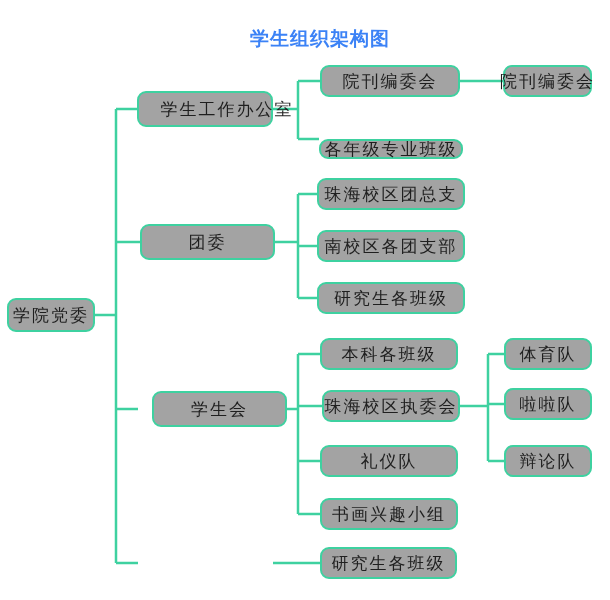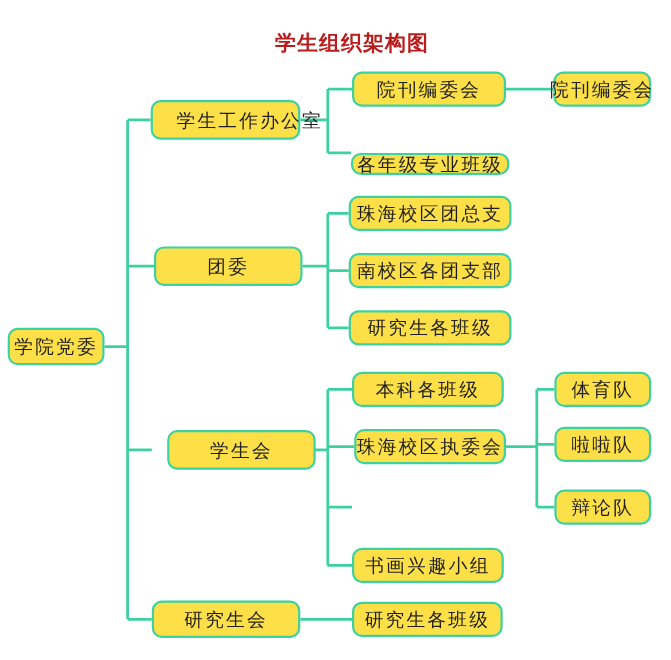--- a/index.html
+++ b/index.html
@@ -22,42 +22,42 @@
   }
   .diagram-title {
     position: absolute;
     top: 26px;
     left: 30px;
     width: 580px;
     text-align: center;
     font-weight: bold;
     font-size: 19px;
     letter-spacing: 1px;
-    color: #b91c1c;
+    color: #3b82f6;
     font-family: "DejaVu Sans", "Liberation Sans", sans-serif;
   }
   .connectors {
     position: absolute;
     left: 0;
     top: 0;
     width: 610px;
     height: 600px;
   }
   .connectors path {
     stroke: var(--line-color);
     stroke-width: 2.5;
     fill: none;
     stroke-linecap: butt;
   }
   .node {
     position: absolute;
     box-sizing: border-box;
     border: 2.5px solid var(--line-color);
     border-radius: 9px;
-    background: #fde047;
+    background: #a3a3a3;
     display: flex;
     align-items: center;
     justify-content: center;
     font-family: "DejaVu Serif", "Liberation Serif", serif;
     font-size: 17px;
     letter-spacing: 2px;
     white-space: nowrap;
     color: var(--text-color);
     cursor: default;
   }
@@ -97,18 +97,18 @@
   <div class="node" style="left:317px; top:178px; width:148px; height:32px;">珠海校区团总支</div>
   <div class="node" style="left:317px; top:230px; width:148px; height:32px;">南校区各团支部</div>
   <div class="node" style="left:317px; top:282px; width:148px; height:32px;">研究生各班级</div>
 
   <div class="node" style="left:152px; top:391px; width:135px; height:36px;">学生会</div>
   <div class="node" style="left:320px; top:338px; width:138px; height:32px;">本科各班级</div>
   <div class="node" style="left:322px; top:390px; width:138px; height:32px;">珠海校区执委会</div>
   <div class="node" style="left:504px; top:338px; width:88px;  height:32px;">体育队</div>
   <div class="node" style="left:504px; top:388px; width:88px;  height:32px;">啦啦队</div>
   <div class="node" style="left:504px; top:445px; width:88px;  height:32px;">辩论队</div>
+  <div class="node" style="left:320px; top:445px; width:138px; height:32px;">礼仪队</div>
   <div class="node" style="left:320px; top:498px; width:138px; height:32px;">书画兴趣小组</div>
 
-  <div class="node" style="left:138px; top:546px; width:135px; height:34px;">研究生会</div>
   <div class="node" style="left:320px; top:547px; width:137px; height:32px;">研究生各班级</div>
 
 </div>
 
 </body></html>

